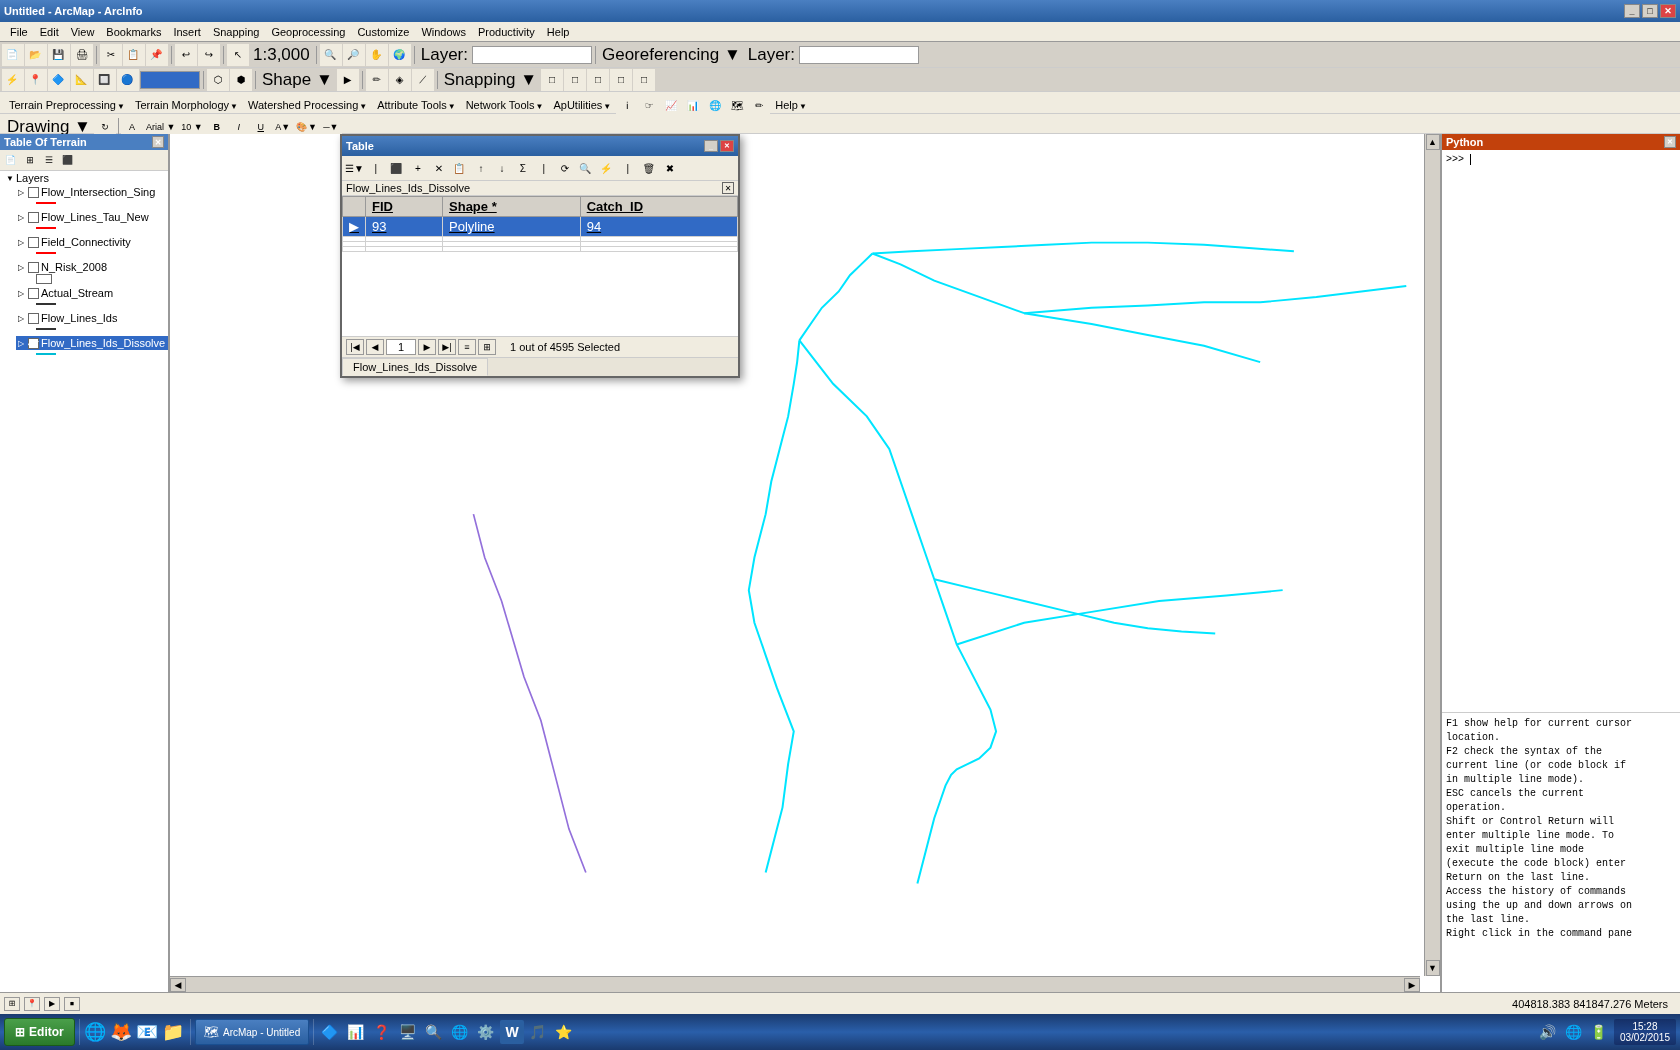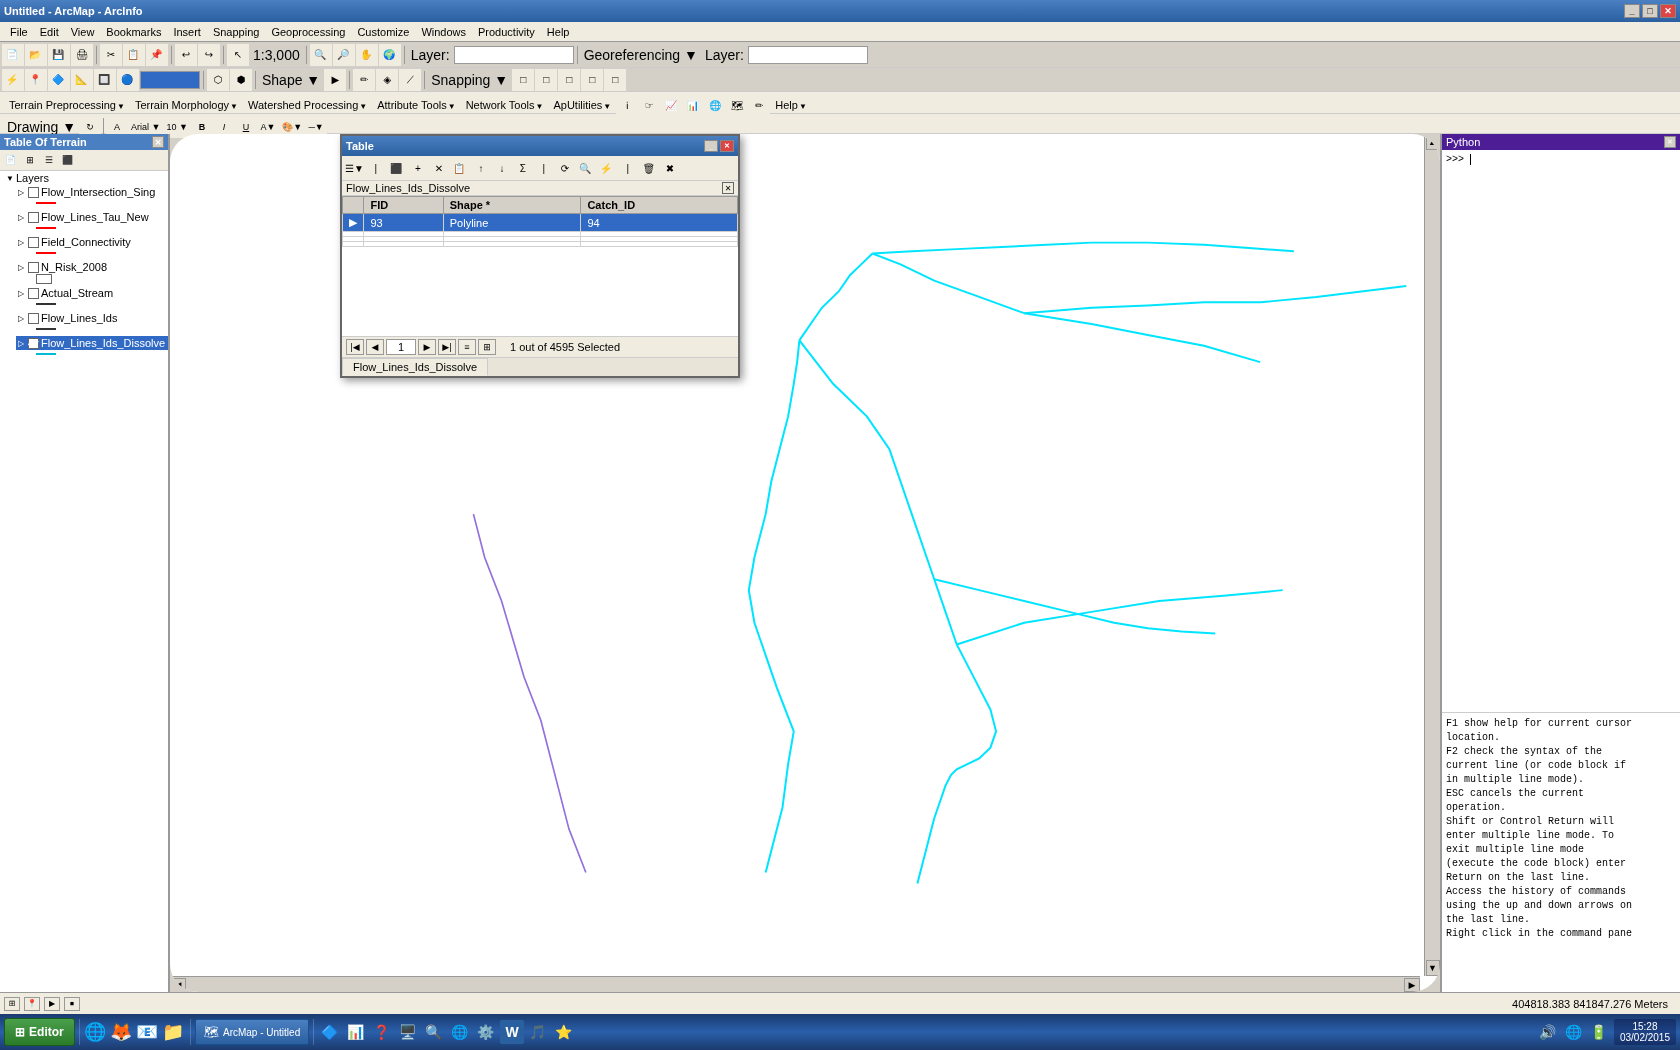--- a/index.html
+++ b/index.html
@@ -63,21 +63,21 @@
       padding: 0 2px;
     }
     .toolbar-separator { width: 1px; height: 18px; background: #999; margin: 0 2px; }
     .toolbar-input {
       height: 18px;
       border: 1px solid #999;
       background: white;
       font-size: 11px;
       padding: 0 2px;
     }
-    .toolbar-label { font-size: 14px; padding: 0 3px; white-space: nowrap; }
+    .toolbar-label { font-size: 17px; padding: 0 3px; white-space: nowrap; }
 
     
     .menu-toolbar {
       display: flex; align-items: center; height: 22px;
       background: #f0ece0;
       border-bottom: 1px solid #ccc;
       padding: 2px 4px; font-size: 11px; flex-wrap: wrap;
     }
     .menu-toolbar-item {
       padding: 1px 5px;
@@ -141,38 +141,37 @@
     .toc-checkbox.checked { background: white; }
     .toc-checkbox.checked::after { content: '✓'; font-size: 8px; }
     .toc-label { font-size: 11px; overflow: hidden; text-overflow: ellipsis; }
 
     
     #map-area {
       flex: 1;
       background: white;
       position: relative;
       overflow: hidden;
-      border-radius: 28px;
     }
 
     
     #python-panel {
       width: 240px;
       background: white;
       border-left: 2px solid #999;
       display: flex;
       flex-direction: column;
       flex-shrink: 0;
     }
     #python-header {
-      background: #4c1d95;
+      background: #c2410c;
       color: white;
       padding: 2px 4px;
       font-size: 11px;
-      font-weight: normal;
+      font-weight: bold;
       display: flex; justify-content: space-between; align-items: center;
     }
     #python-content {
       flex: 1;
       background: white;
       font-family: 'Courier New', monospace;
       font-size: 10px;
       padding: 4px;
       overflow-y: auto;
     }
@@ -230,22 +229,23 @@
     #flow-table-header {
       background: #f0ece0;
       border-bottom: 1px solid #ccc;
       padding: 1px 4px;
       font-size: 11px;
       display: flex; justify-content: space-between; align-items: center;
     }
     #attr-table {
       width: 100%;
       border-collapse: collapse;
-      font-size: 11px;
+      font-size: 13px;
       background: white;
+      text-decoration: underline;
     }
     #attr-table th {
       background: #d4d0c8;
       border: 1px solid #999;
       padding: 2px 6px;
       text-align: left;
       font-weight: bold;
     }
     #attr-table td {
       border: 1px solid #d0d0d0;

